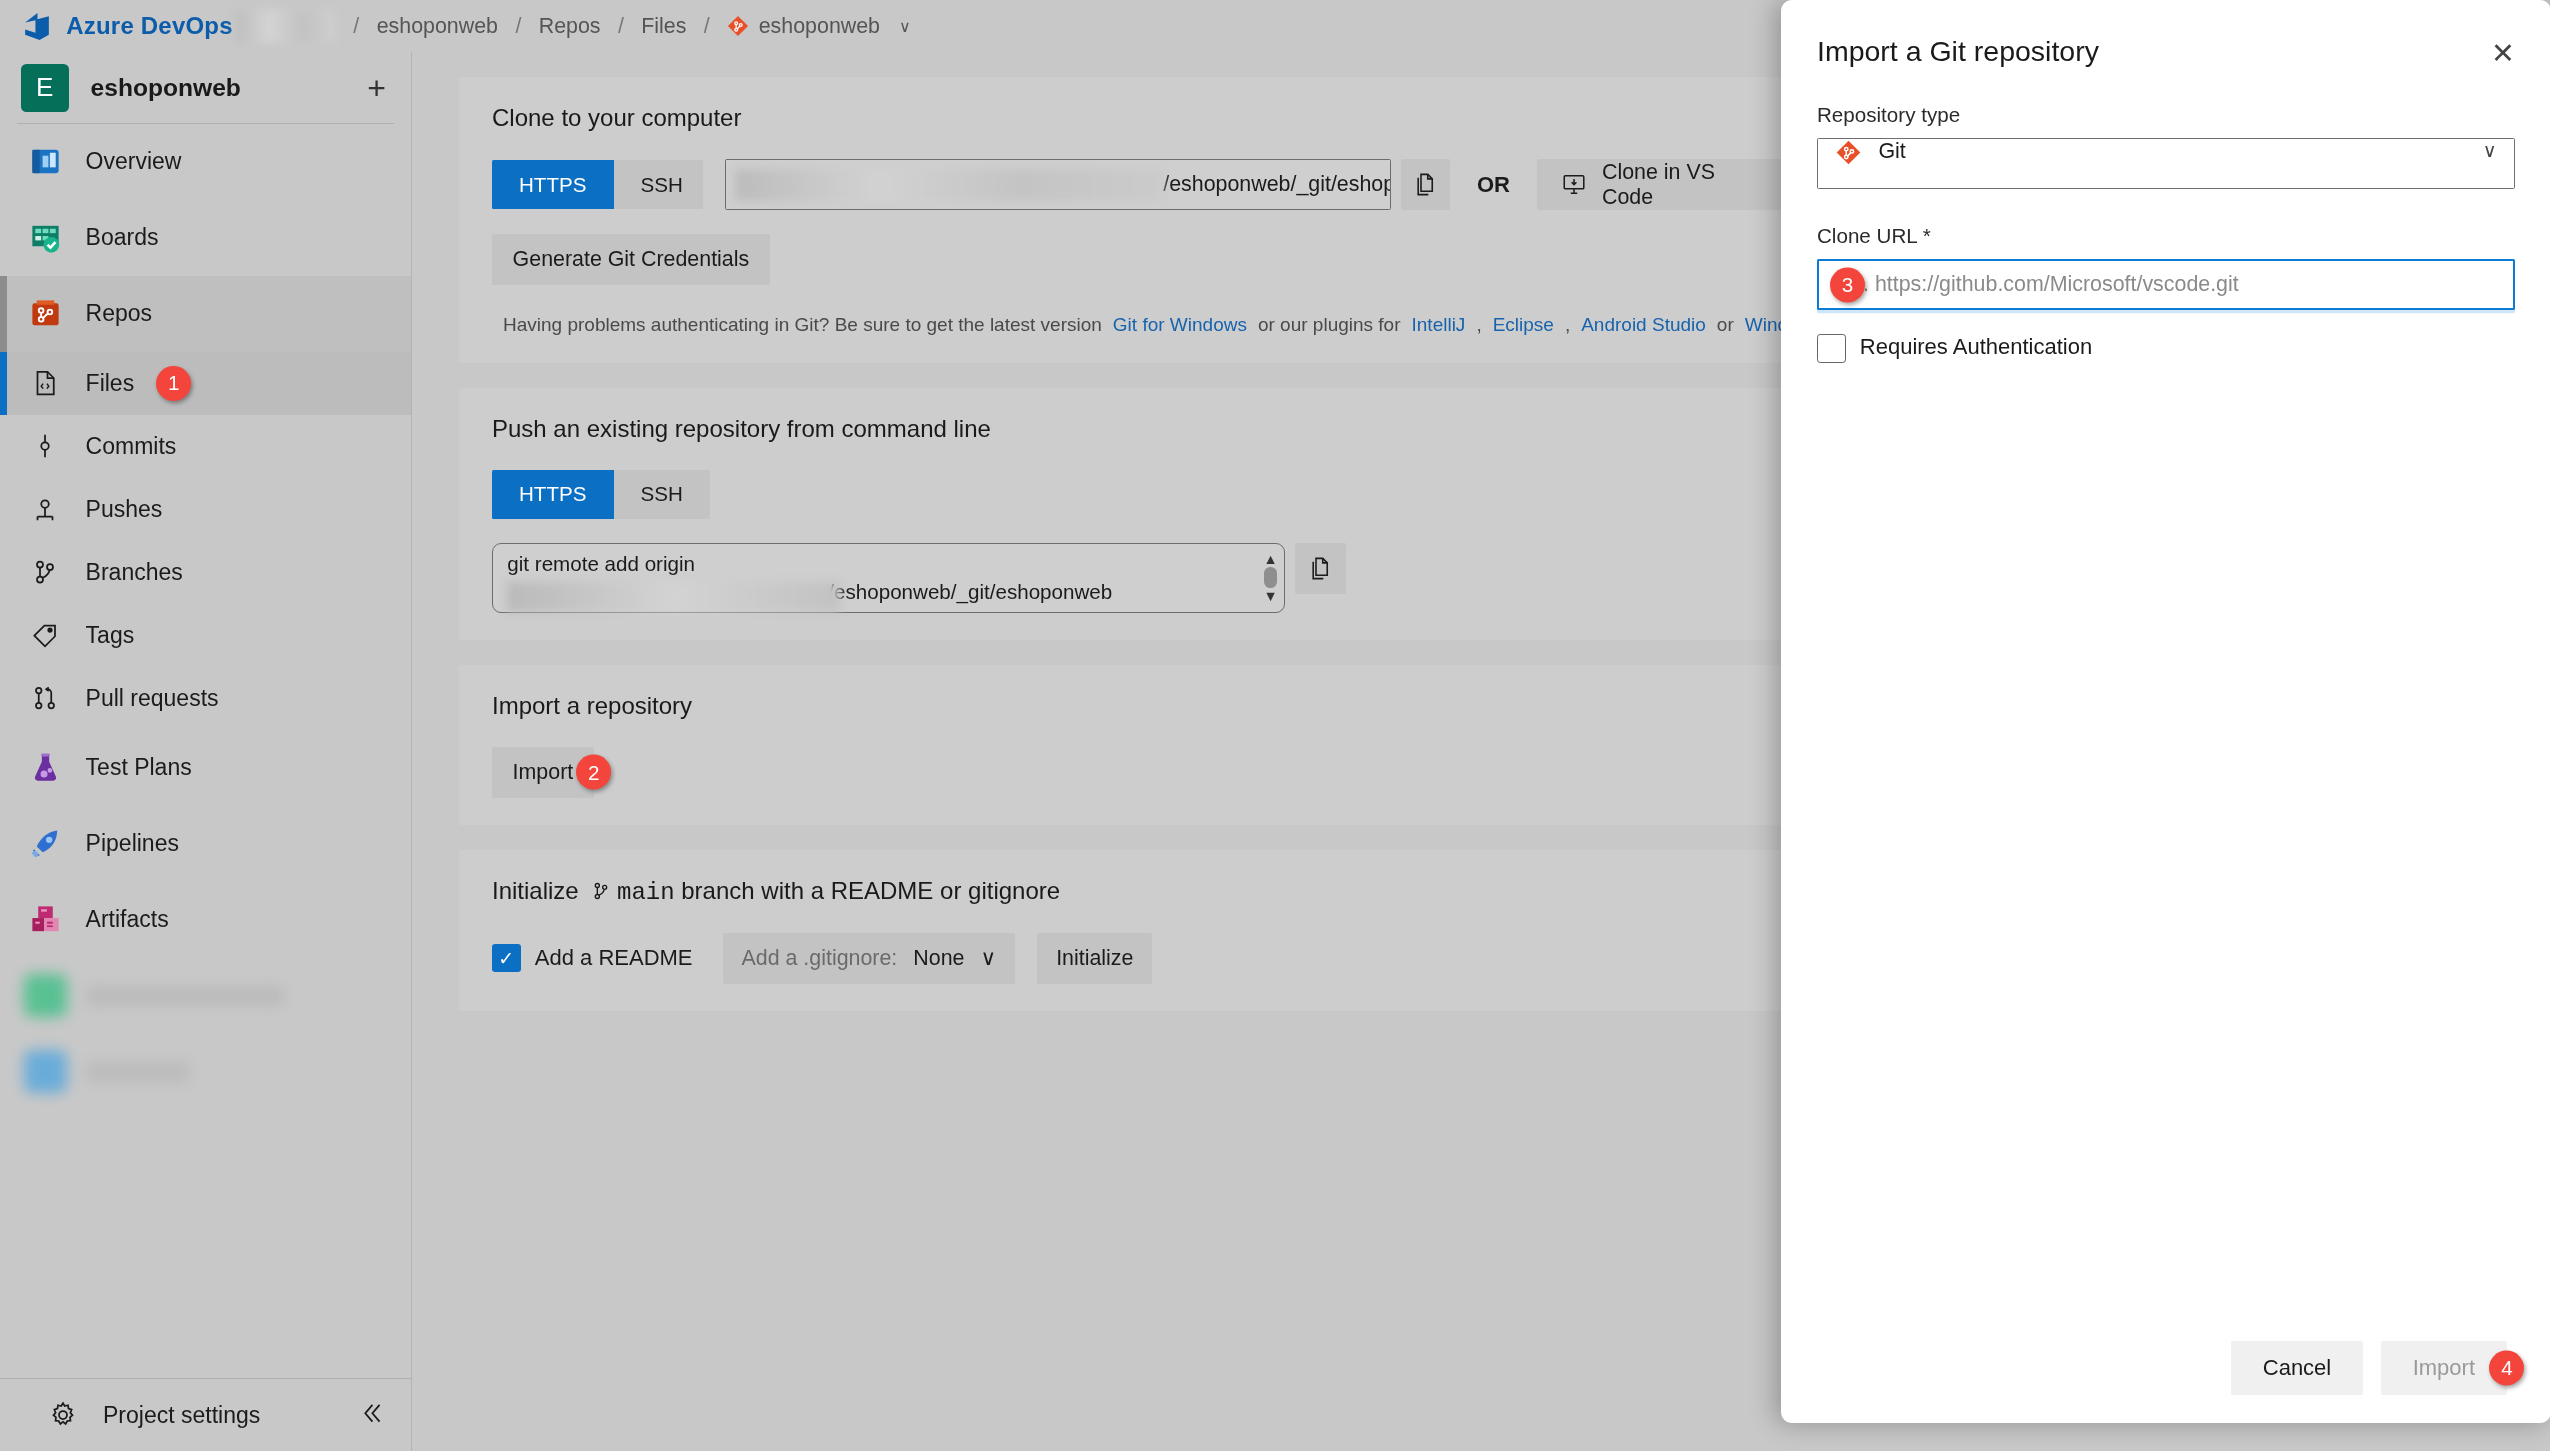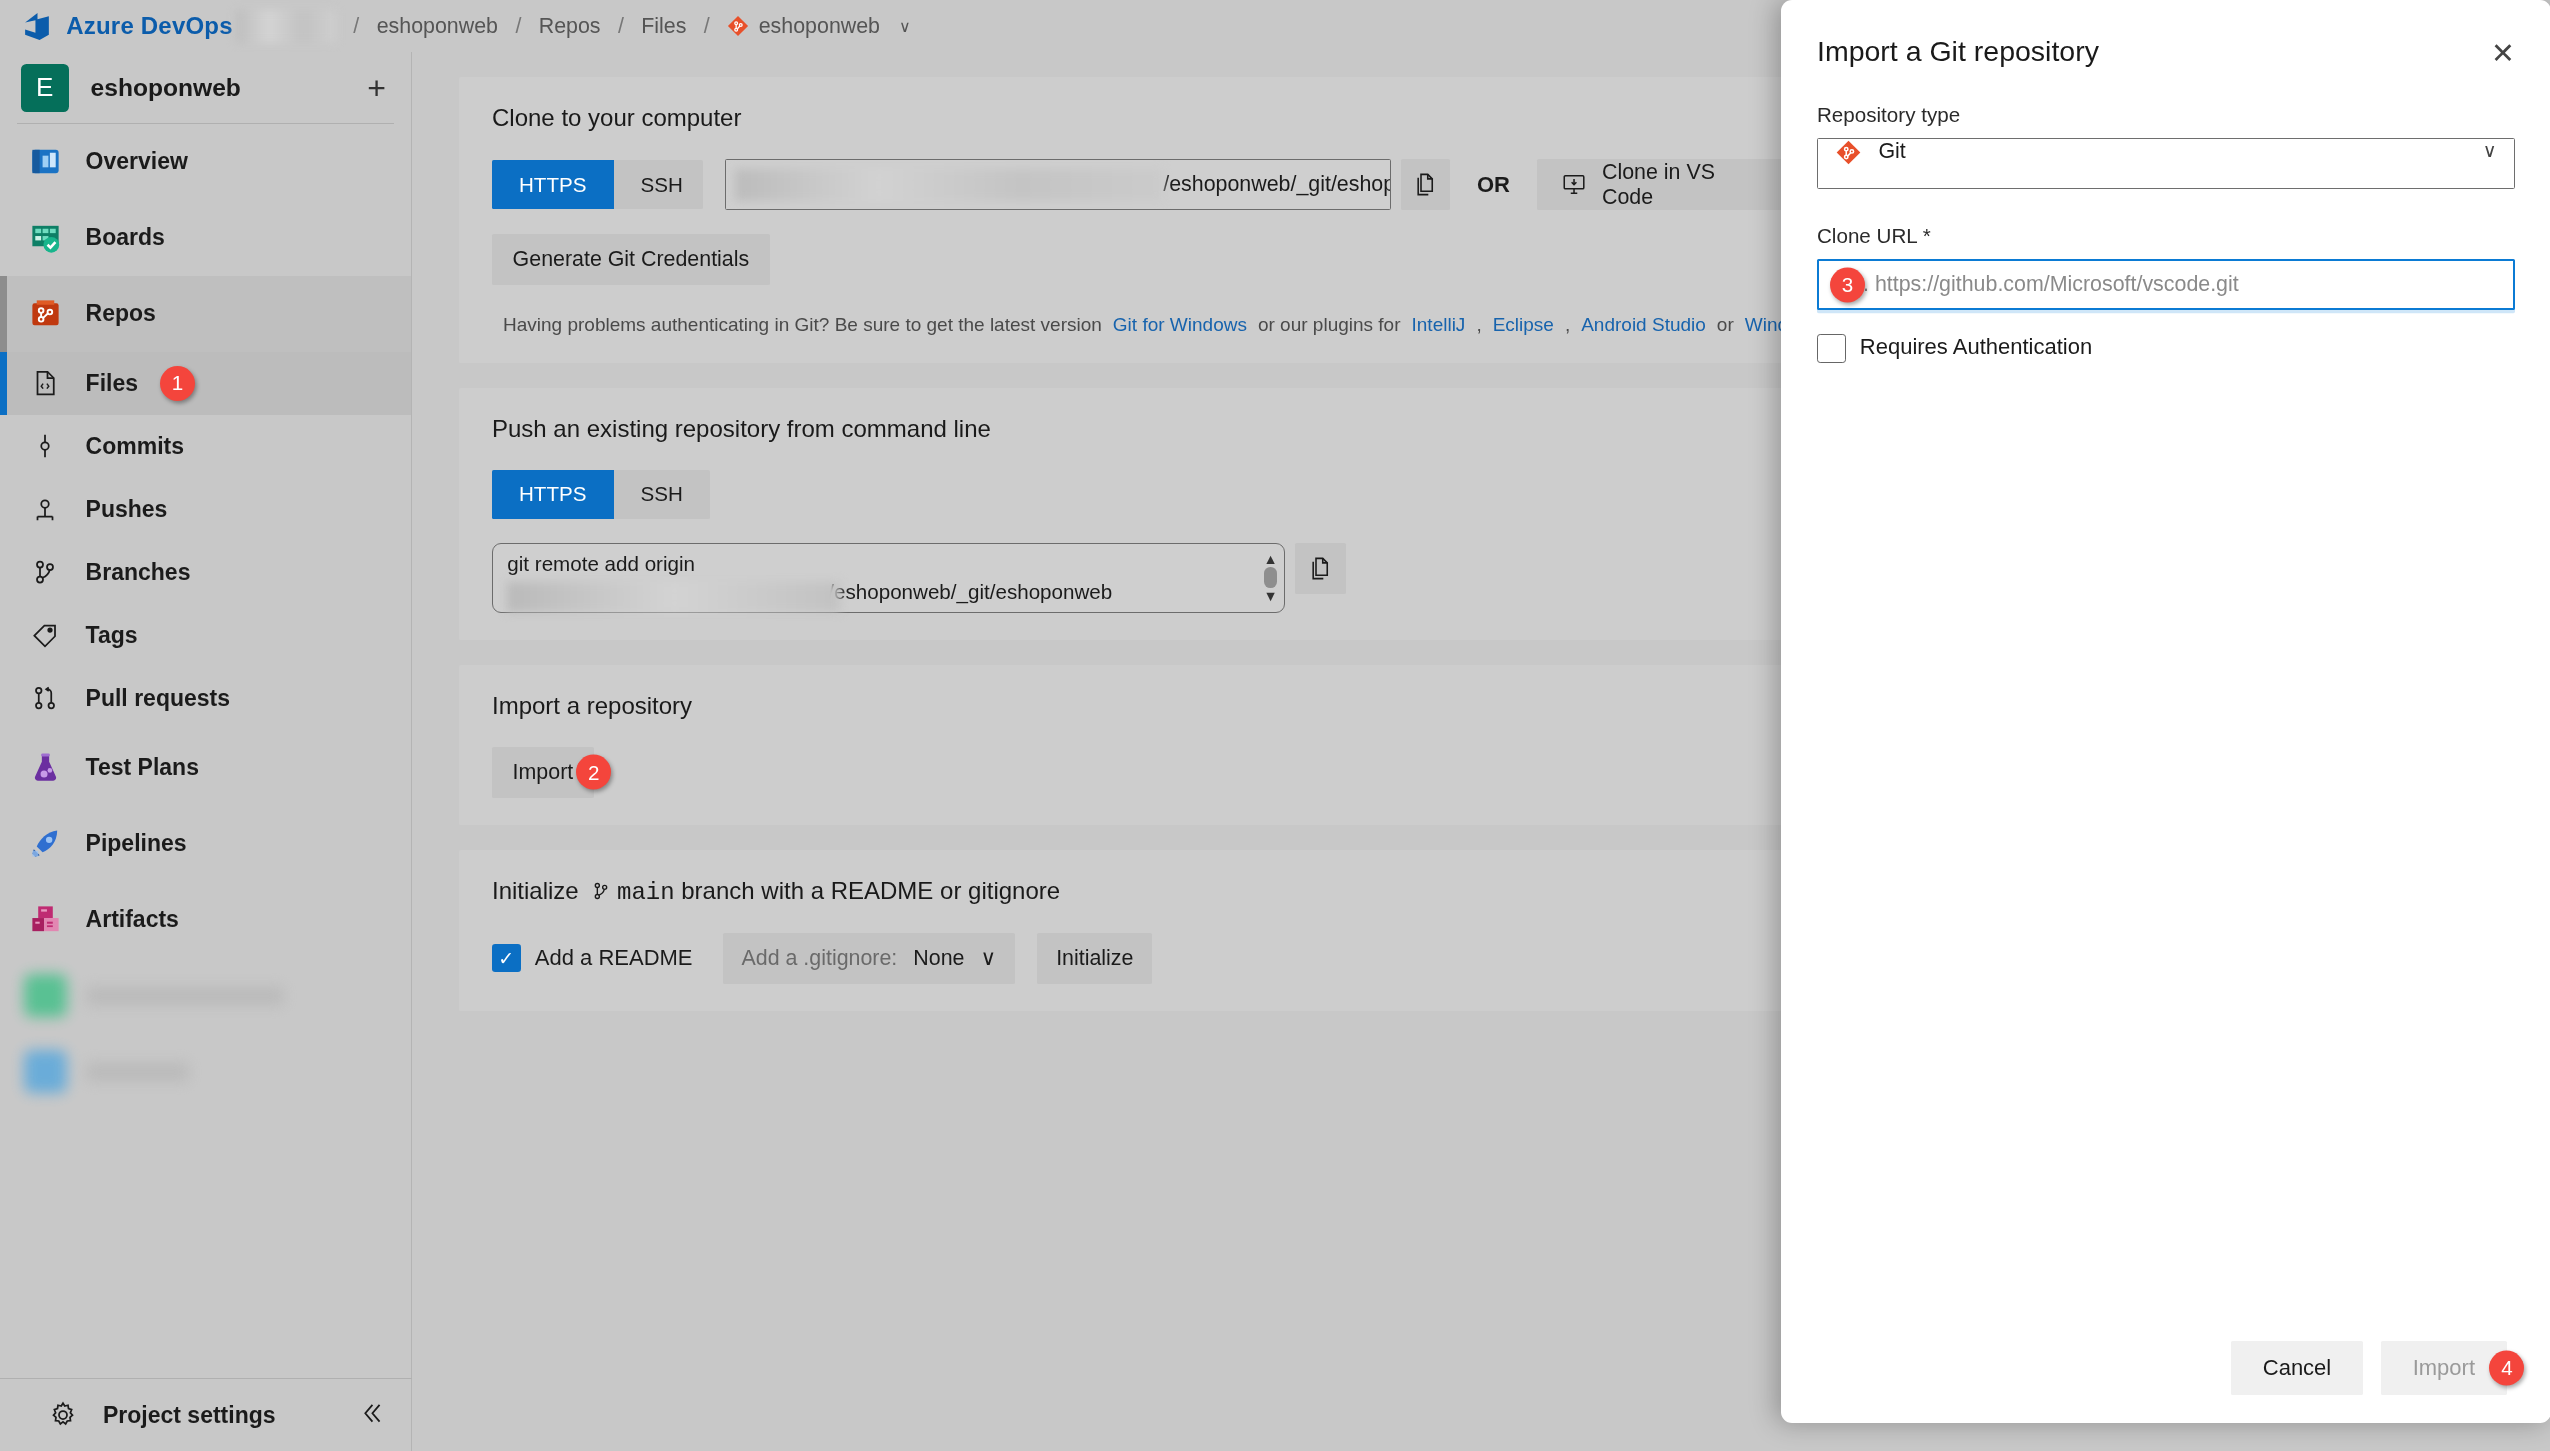--- a/index.html
+++ b/index.html
@@ -63,21 +63,21 @@
   .nav-item.group-active { background: #bfbfbf; }
   .nav-item.active::before {
     content:""; position:absolute; left:0; top:0; width:7.1px; height:100%;
     background:#0b6fc4;
   }
   .nav-item.group-active::before {
     content:""; position:absolute; left:0; top:0; width:7.1px; height:100%;
     background:#8d8d8d;
   }
   .nav-ico { width: 49px; flex: 0 0 49px; display:flex; align-items:center; justify-content:center; }
-  .nav-label { font-size: 23px; color: #1b1b1b; margin-left: 16px; font-weight: bold; }
+  .nav-label { font-size: 23px; color: #1b1b1b; margin-left: 16px; }
   .badge {
     width: 35px; height: 35px; border-radius: 50%; background: #f4453c;
     color:#fff; font-size: 20.6px; display:flex; align-items:center;
     justify-content:center; box-shadow: 1.6px 2.4px 4px rgba(0,0,0,.35);
   }
   .nav-badge { margin-left: 22px; }
   .blur-row { filter: blur(7.1px); opacity: .85; }
   .blur-ico { width: 43px; height: 43px; border-radius: 8px; }
   .blur-txt { height: 20.6px; border-radius: 3.2px; background: #b9b9b9; margin-left: 16px; }
 

